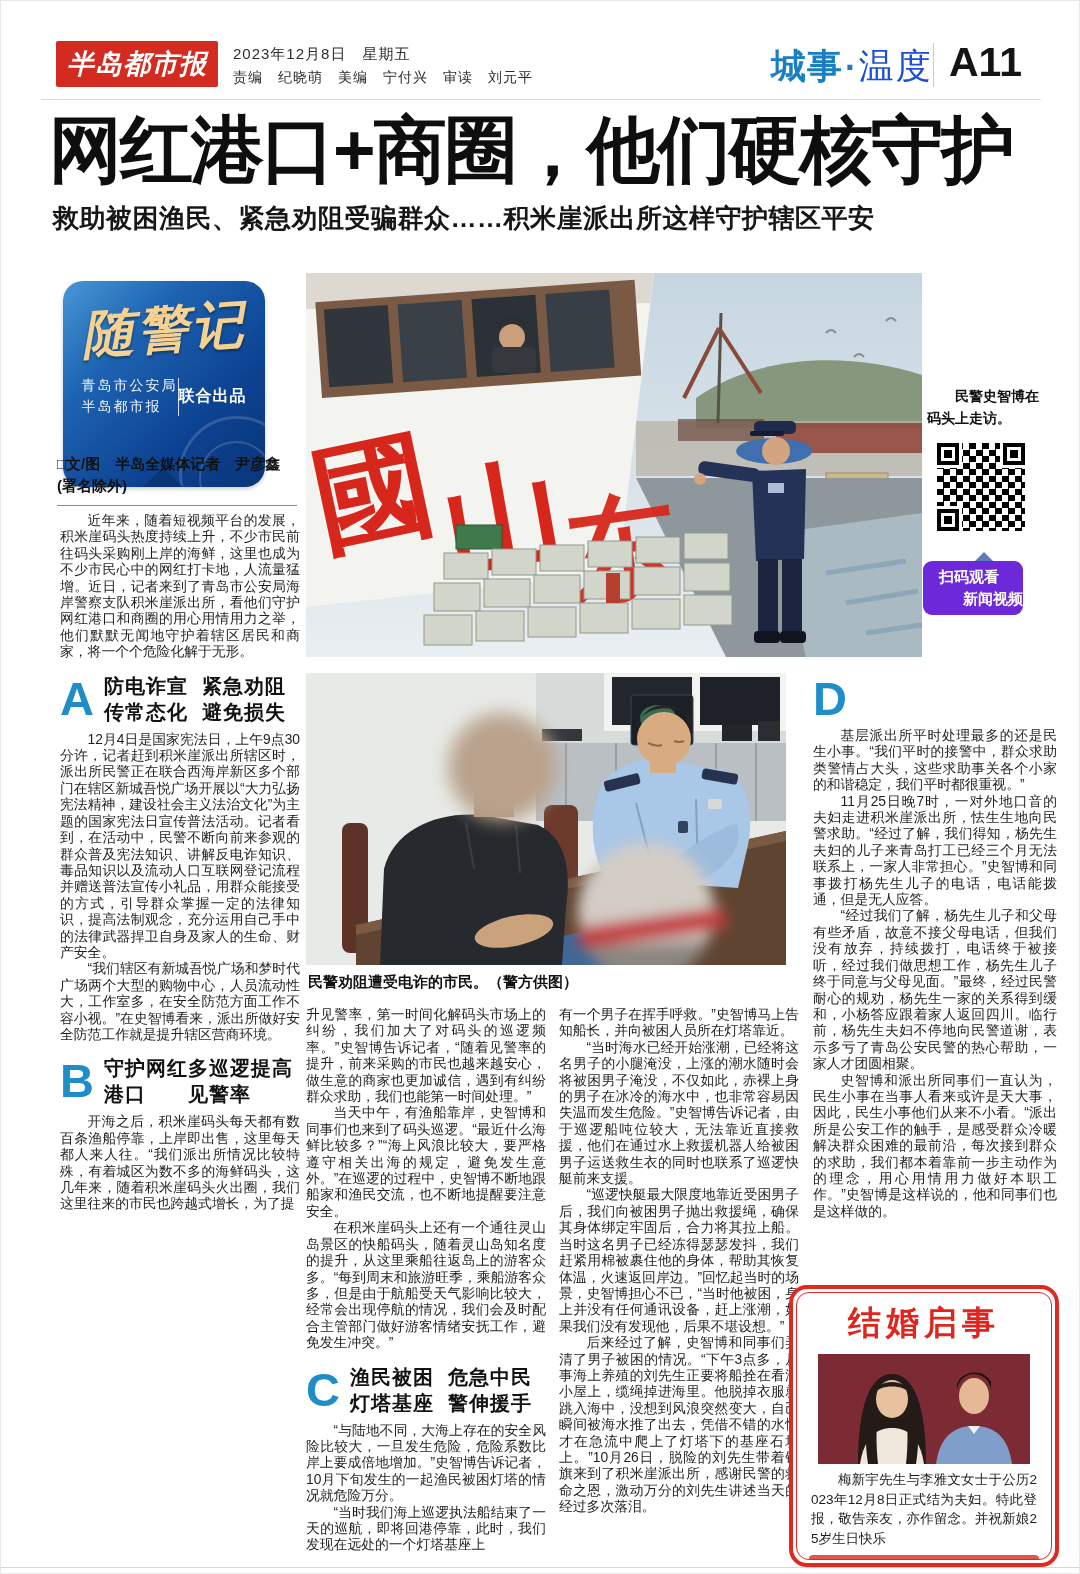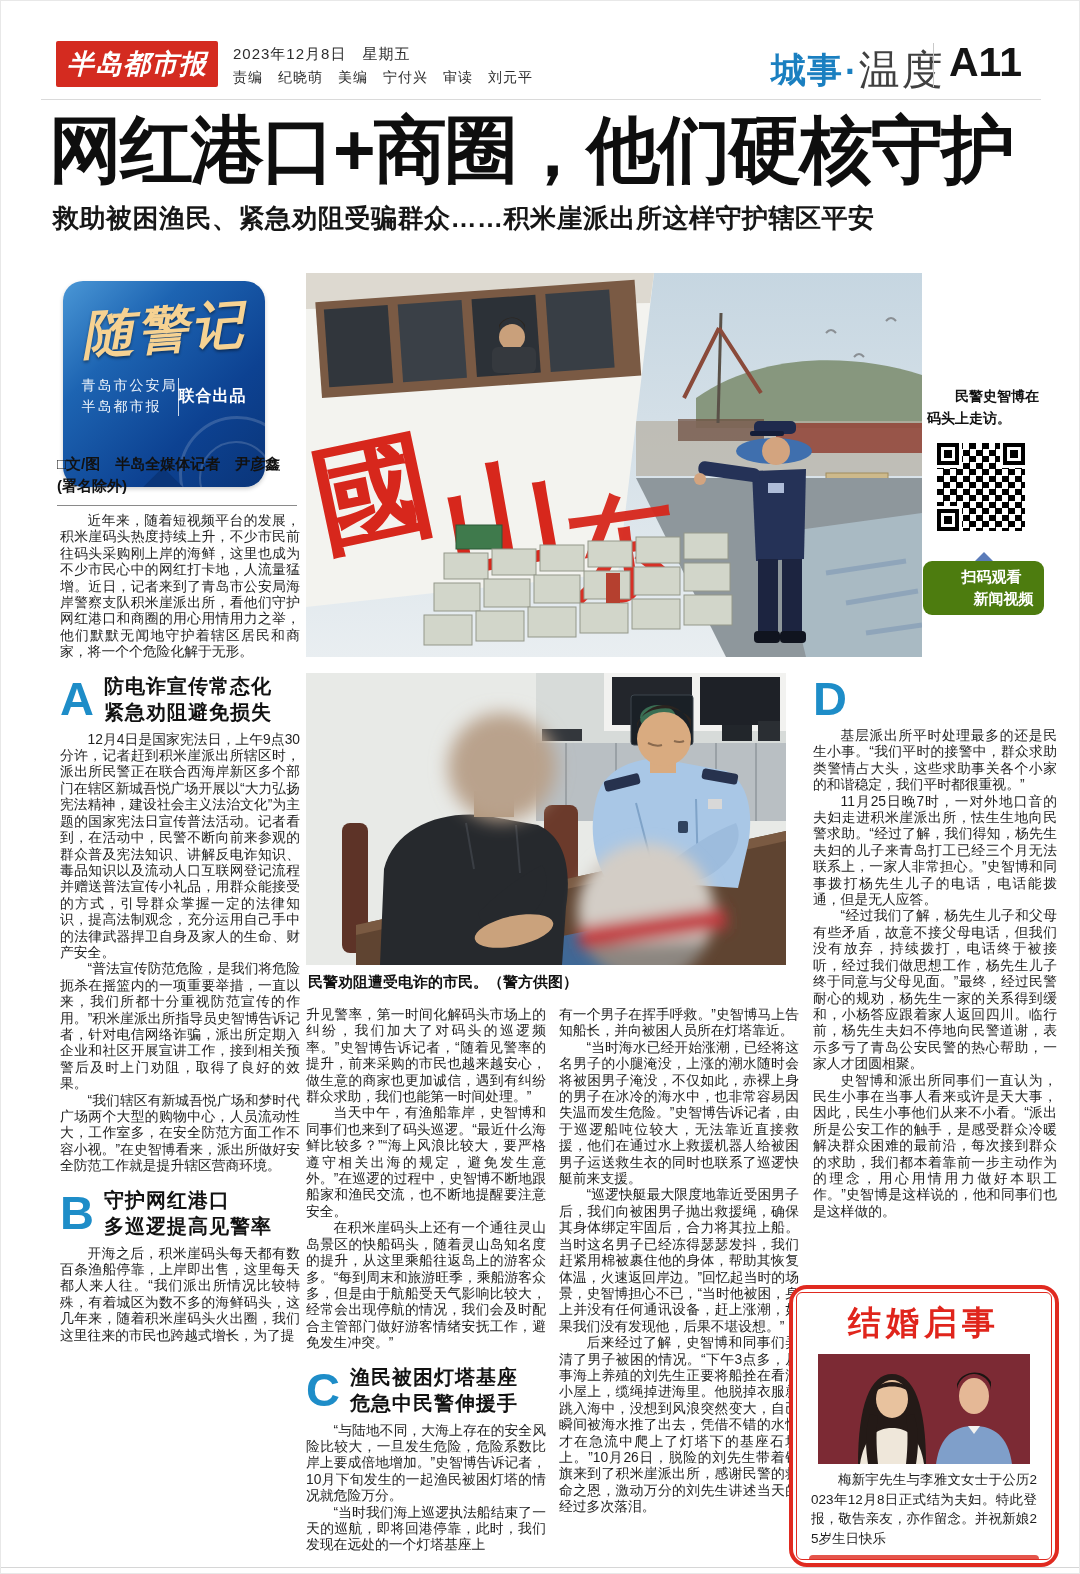--- a/index.html
+++ b/index.html
@@ -11,21 +11,21 @@
   
   .masthead{position:absolute;left:55px;top:40px;width:162px;height:46px;background:#d42b20;
     color:#fff;display:flex;align-items:center;justify-content:center;
     font-family:"DejaVu Serif","Liberation Serif",serif;font-style:italic;font-weight:900;
     font-size:27px;letter-spacing:1px;border-radius:2px;}
   .hdr-date{position:absolute;left:232px;top:44px;font-size:15px;color:#2d2d2d;letter-spacing:1px;}
   .hdr-editors{position:absolute;left:232px;top:68px;font-size:14px;color:#2d2d2d;letter-spacing:1px;}
   .hdr-section{position:absolute;left:770px;top:42px;display:flex;align-items:center;}
   .sec-black{font-size:35px;font-weight:900;color:#1a7fc0;letter-spacing:1px;}
   .sec-dot{font-size:35px;font-weight:900;color:#1a7fc0;margin:0 2px;}
-  .sec-blue{font-size:41px;font-weight:400;color:#404040;letter-spacing:2px;}
+  .sec-blue{font-size:35px;font-weight:400;color:#1d4ed8;letter-spacing:2px;}
   .hdr-divider{position:absolute;left:932px;top:42px;width:1px;height:44px;background:#c9c9c9;}
   .page-no{position:absolute;left:948px;top:38px;font-size:41px;font-weight:900;color:#141414;}
   .hdr-rule{position:absolute;left:40px;top:98px;width:1000px;border-top:1px solid #dadada;}
   
   .headline{position:absolute;left:48px;top:106px;width:990px;font-size:73px;font-weight:900;
     color:#0e0e0e;letter-spacing:-2px;white-space:nowrap;line-height:86px;}
   .subhead{position:absolute;left:52px;top:200px;width:960px;font-size:26px;font-weight:700;
     color:#161616;letter-spacing:0.5px;}
   
   .badge{position:absolute;left:62px;top:280px;width:202px;height:206px;border-radius:20px;
@@ -53,45 +53,45 @@
   .col1{left:59px;top:512px;height:1050px;}
   .col2{left:305px;top:1006px;height:556px;}
   .col3{left:558px;top:1006px;height:556px;}
   .col4{left:812px;top:676px;height:596px;width:244px;}
   .para{margin:0;font-size:13.8px;line-height:16.4px;text-align:justify;text-indent:2em;
     word-break:break-all;color:#1e1e1e;}
   .para.cont{text-indent:0;}
   .intro{margin-bottom:12px;}
   .sec-head{display:flex;gap:10px;align-items:center;margin:12px 0 7px;}
   .sec-letter{font-size:47px;font-weight:900;color:#1e8dc8;line-height:44px;}
-  .sec-titles{display:flex;flex-direction:column;}
+  .sec-titles{display:flex;}
   .sec-t{font-size:20px;font-weight:900;color:#121212;line-height:26px;letter-spacing:1px;}
   
   .photo-top{position:absolute;left:305px;top:272px;width:616px;height:384px;overflow:hidden;background:#cfdbe3;}
   .photo-mid{position:absolute;left:305px;top:672px;width:480px;height:292px;overflow:hidden;background:#e6e8e5;}
   .caption-side{position:absolute;left:926px;top:370px;width:124px;font-size:14px;font-weight:600;
     color:#111;line-height:22px;text-indent:2em;}
   .caption-mid{position:absolute;left:307px;top:972px;width:478px;font-size:15px;font-weight:700;color:#111;}
   
   .qr{position:absolute;left:932px;top:438px;width:96px;height:96px;background:#fff;padding:4px;box-sizing:border-box;}
   .qr-inner{position:relative;width:88px;height:88px;
     background:conic-gradient(#000 25%,transparent 0 50%,#000 0 75%,transparent 0) 0 0/13px 13px;}
   .qr-f{position:absolute;width:22px;height:22px;border:4px solid #000;background:#fff;box-sizing:border-box;box-shadow:0 0 0 3px #fff;}
   .qr-f:after{content:"";position:absolute;left:3px;top:3px;width:8px;height:8px;background:#000;}
   .qr-f.tl{left:0;top:0}.qr-f.tr{right:0;top:0}.qr-f.bl{left:0;bottom:0}
-  .qr-btn{position:absolute;left:922px;top:560px;width:121px;height:54px;background:#4d7c0f;
-    border-radius:9px;color:#fff;font-size:15px;font-weight:700;line-height:22px;padding-top:5px;box-sizing:border-box;text-align:center;}
+  .qr-btn{position:absolute;left:922px;top:560px;width:100px;height:54px;background:#6d28d9;
+    border-radius:9px;color:#fff;font-size:15px;font-weight:700;line-height:22px;padding-top:5px;box-sizing:border-box;}
   .qr-btn:before{content:"";position:absolute;left:52px;top:-9px;border-left:9px solid transparent;
     border-right:9px solid transparent;border-bottom:9px solid #5b7bb9;}
   .qr-btn .l1{padding-left:16px;}
   .qr-btn .l2{padding-left:40px;}
   
   .wed-box{position:absolute;left:788px;top:1284px;width:270px;height:282px;border:4px solid #e02a20;
     border-radius:18px;box-sizing:border-box;padding:3px;background:#fff;}
-  .wed-inner{width:100%;height:100%;border:1px solid #e02a20;border-radius:6px;box-sizing:border-box;overflow:hidden;}
+  .wed-inner{width:100%;height:100%;border:1px solid #e02a20;border-radius:13px;box-sizing:border-box;overflow:hidden;}
   .wed-title{text-align:center;font-size:33px;font-weight:900;color:#e0251c;letter-spacing:5px;margin-top:8px;}
   .wed-photo{width:212px;height:110px;margin:8px auto 6px;background:#7c2a34;overflow:hidden;}
   .wed-body{margin:4px 14px 0;font-size:13.5px;line-height:19.5px;text-align:justify;text-indent:2em;
     word-break:break-all;color:#1d1d1d;}
   .wed-footer{margin:7px 12px 0;height:28px;background:#e4554b;border-radius:4px;display:flex;
     align-items:center;justify-content:center;gap:34px;color:#fff;font-size:15px;font-weight:700;letter-spacing:2px;}
   .page-bottom-rule{position:absolute;left:0;top:1566px;width:100%;border-top:1px solid #d6d6d6;}
 </style>
 </head>
 <body>
@@ -133,21 +133,20 @@
 <div class="col col1">
   <p class="para intro">近年来，随着短视频平台的发展，积米崖码头热度持续上升，不少市民前往码头采购刚上岸的海鲜，这里也成为不少市民心中的网红打卡地，人流量猛增。近日，记者来到了青岛市公安局海岸警察支队积米崖派出所，看他们守护网红港口和商圈的用心用情用力之举，他们默默无闻地守护着辖区居民和商家，将一个个危险化解于无形。</p>
   <div class="sec-head">
     <span class="sec-letter">A</span>
     <span class="sec-titles">
       <span class="sec-t">防电诈宣传常态化</span>
       <span class="sec-t">紧急劝阻避免损失</span>
     </span>
   </div>
   <p class="para">12月4日是国家宪法日，上午9点30分许，记者赶到积米崖派出所辖区时，派出所民警正在联合西海岸新区多个部门在辖区新城吾悦广场开展以“大力弘扬宪法精神，建设社会主义法治文化”为主题的国家宪法日宣传普法活动。记者看到，在活动中，民警不断向前来参观的群众普及宪法知识、讲解反电诈知识、毒品知识以及流动人口互联网登记流程并赠送普法宣传小礼品，用群众能接受的方式，引导群众掌握一定的法律知识，提高法制观念，充分运用自己手中的法律武器捍卫自身及家人的生命、财产安全。</p>
-  <p class="para">“普法宣传防范危险，是我们将危险扼杀在摇篮内的一项重要举措，一直以来，我们所都十分重视防范宣传的作用。”积米崖派出所指导员史智博告诉记者，针对电信网络诈骗，派出所定期入企业和社区开展宣讲工作，接到相关预警后及时上门劝阻，取得了良好的效果。</p>
   <p class="para">“我们辖区有新城吾悦广场和梦时代广场两个大型的购物中心，人员流动性大，工作室多，在安全防范方面工作不容小视。”在史智博看来，派出所做好安全防范工作就是提升辖区营商环境。</p>
   <div class="sec-head">
     <span class="sec-letter">B</span>
     <span class="sec-titles">
       <span class="sec-t">守护网红港口</span>
       <span class="sec-t">多巡逻提高见警率</span>
     </span>
   </div>
   <p class="para">开海之后，积米崖码头每天都有数百条渔船停靠，上岸即出售，这里每天都人来人往。“我们派出所情况比较特殊，有着城区为数不多的海鲜码头，这几年来，随着积米崖码头火出圈，我们这里往来的市民也跨越式增长，为了提</p>
 </div>

